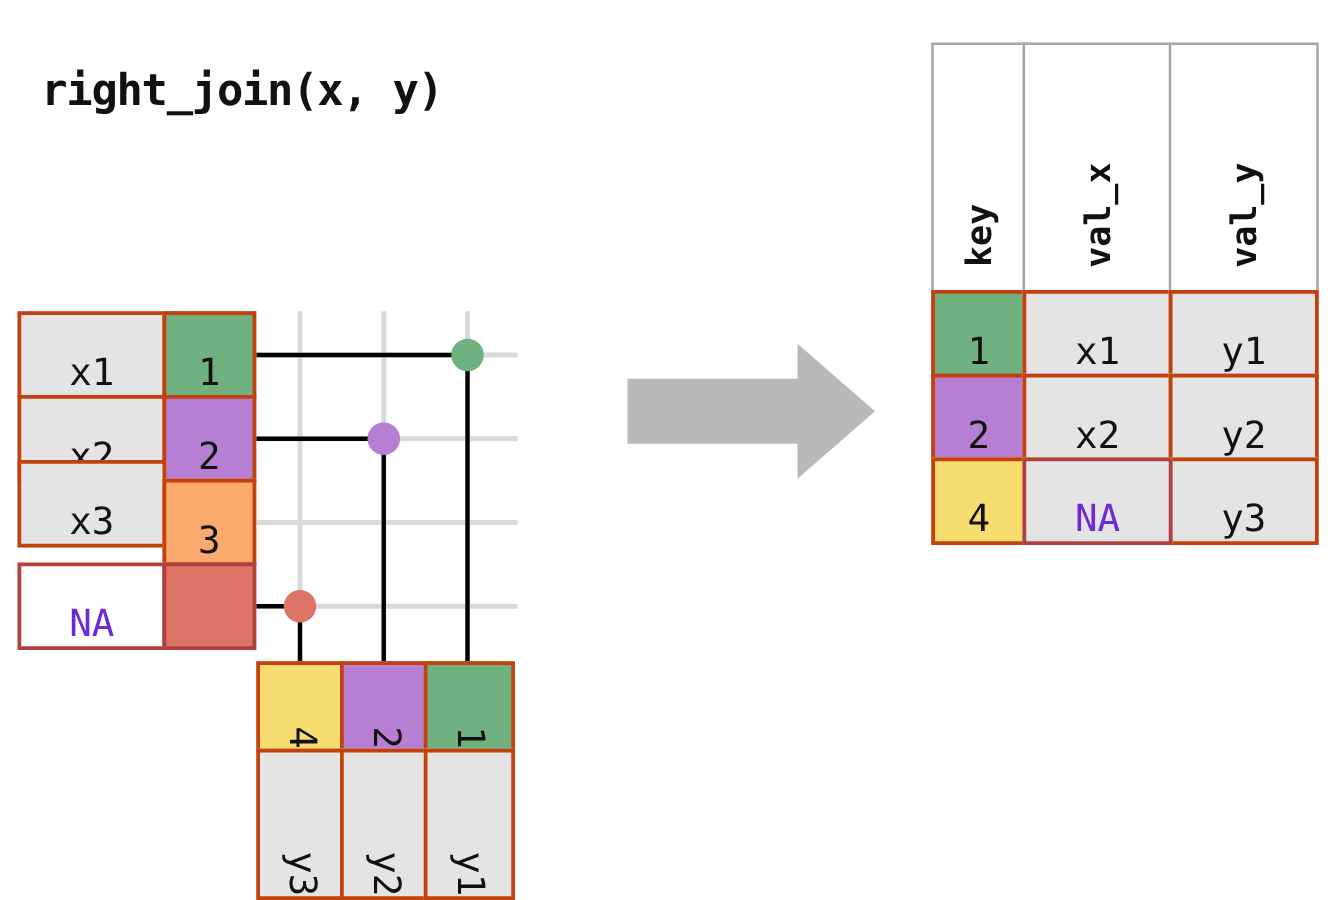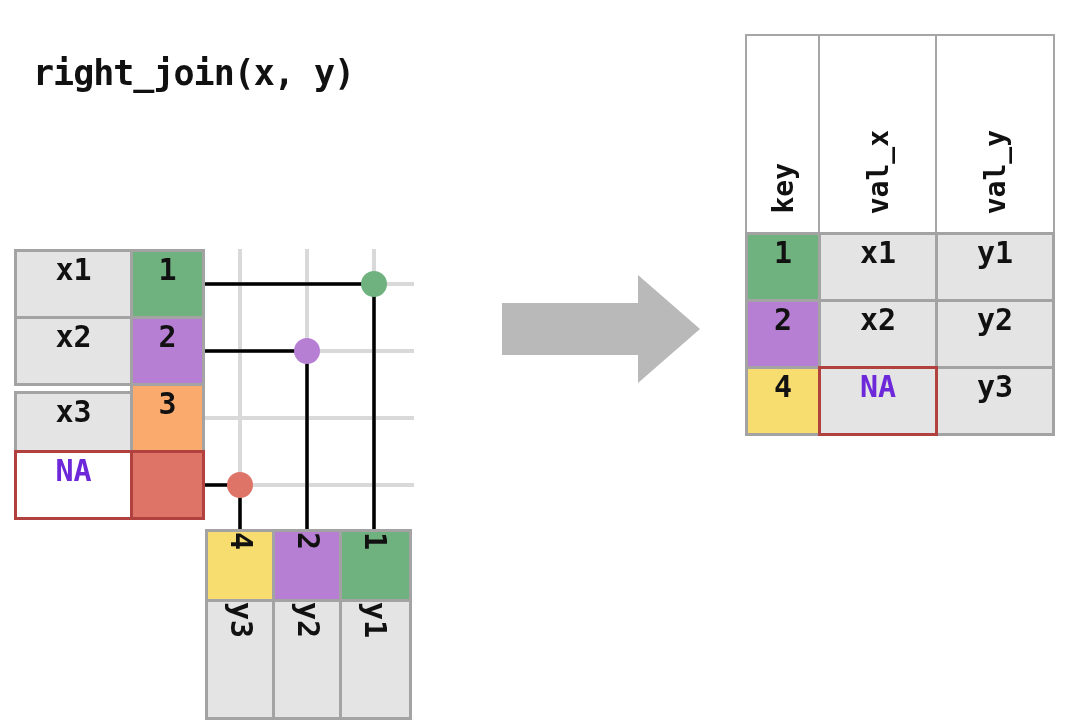--- a/index.html
+++ b/index.html
@@ -16,23 +16,23 @@
     font-size:35px; font-weight:700; letter-spacing:-1px; color:#111;
     white-space:nowrap;
   }
 
   svg.overlay { position:absolute; left:0; top:0; }
   line.grid { stroke:#d9d9d9; stroke-width:4; }
   line.conn { stroke:#000000; stroke-width:3.5; }
 
   .cell {
     position:absolute;
-    display:flex; align-items:flex-start; justify-content:center;
-    font-size:30px; font-weight:700; color:#111;
-    background:#e4e4e4; border:3px solid #a3a3a3;
+    display:flex; align-items:flex-end; justify-content:center;
+    font-size:30px; font-weight:400; color:#111;
+    background:#e4e4e4; border:3px solid #c2410c;
   }
   .cell.white-bg { background:#ffffff; }
   .cell.na-border { border-color:#b0413e; }
   .red-text { color:#6d28d9; }
 
   
   .vtext { writing-mode:vertical-rl; }
   
   .vtext-up { writing-mode:vertical-rl; transform:rotate(180deg); }
 
@@ -83,21 +83,21 @@
       <span>1</span>
     </div>
 
     <div class="cell" style="left:14px; top:299px; width:119px; height:70px;">
       <span>x2</span>
     </div>
     <div class="cell" style="left: 130px; top: 299px; width: 75px; height: 70px; background-color: rgb(183, 127, 211);">
       <span>2</span>
     </div>
 
-    <div class="cell" style="left:14px; top:374px; width:119px; height:70px;">
+    <div class="cell" style="left:14px; top:351px; width:119px; height:70px;">
       <span>x3</span>
     </div>
     <div class="cell" style="left: 130px; top: 366px; width: 75px; height: 70px; background-color: rgb(251, 170, 110);">
       <span>3</span>
     </div>
 
     <div class="cell white-bg na-border" style="left:14px; top:433px; width:119px; height:70px;">
       <span class="red-text">NA</span>
     </div>
     <div class="cell na-border" style="left: 130px; top: 433px; width: 75px; height: 70px; background-color: rgb(221, 116, 103);">

